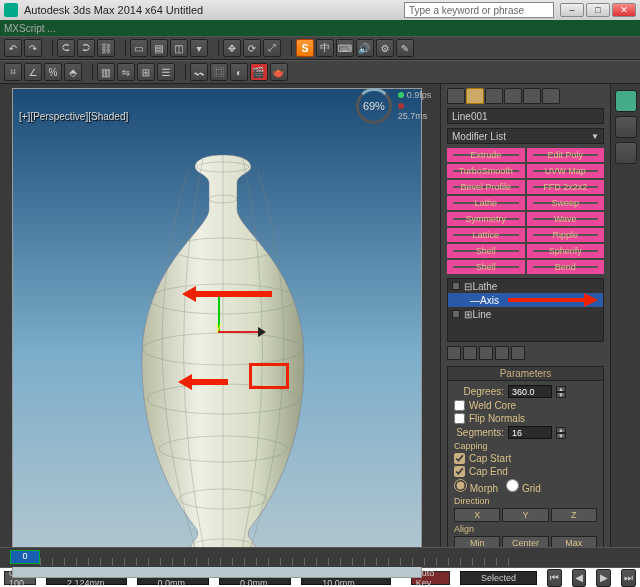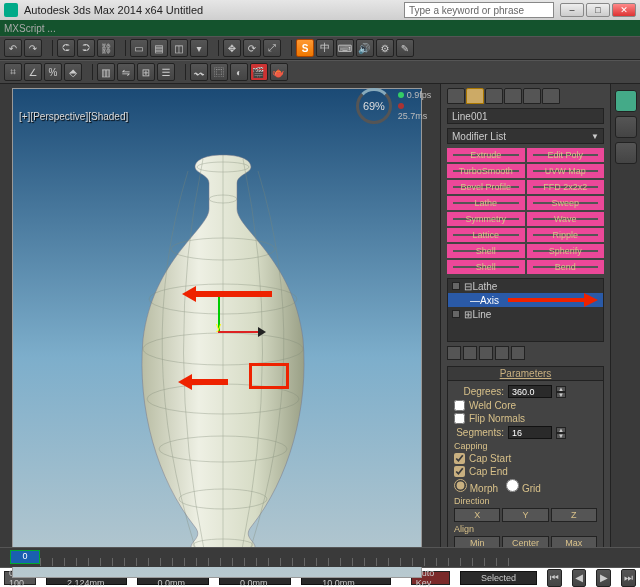--- a/index.html
+++ b/index.html
@@ -51,21 +51,21 @@
 .btn-grid { display:grid; grid-template-columns: 1fr 1fr; gap:2px; margin-bottom:4px; }
 .grid-btn { height:14px; background:#555; border:6px solid #ec4899; color:#d8c18a; font-size:9px; display:flex;align-items:center;justify-content:center; }
 .stack { background:#333; border:1px solid #222; height:64px; margin-bottom:4px; }
 .stack-row{ height:14px; padding:0 4px; display:flex; align-items:center; color:#ccc;}
 .stack-row.sel{ background:#2a5aa8; color:#fff;}
 .stack-row .b{ width:8px;height:8px;background:#666;border:1px solid #222;margin-right:4px;}
 .stack-icons{ display:flex; gap:2px; margin-bottom:6px;}
 .stack-icons .si{ width:14px;height:14px;background:#555;border:1px solid #222;}
 
 .rollout { border:1px solid #222; margin-bottom:4px; background:#434343; }
-.rollout-hdr{ background:#3a3a3a; color:#c9b080; text-align:center; font-size:10px; padding:1px 0; border-bottom:1px solid #222;text-decoration:underline;}
+.rollout-hdr{ background:#3a3a3a; color:#c9b080; text-align:center; font-size:10px; padding:1px 0; border-bottom:1px solid #222;}
 .rollout-body{ padding:4px 6px; }
 .param-row{ display:flex; align-items:center; margin-bottom:2px; gap:4px;}
 .param-row label{ color:#d8c18a; flex:0 0 50px; text-align:right;}
 .spin { width:44px; height:13px; background:#2a2a2a; border:1px solid #111; color:#fff; display:flex;align-items:center;padding:0 3px;font-size:9px;}
 .spin-btns{ width:10px; display:flex; flex-direction:column;}
 .spin-btns div{ height:6px; background:#555; border:1px solid #222; font-size:6px; line-height:4px; text-align:center;}
 .chk{ display:flex; align-items:center; gap:4px; color:#d8c18a; margin-bottom:2px;}
 .chk input{ width:11px;height:11px; accent-color:#c9b080;}
 .radio-row{display:flex;gap:8px;color:#d8c18a;margin-bottom:2px;}
 .radio-row input{accent-color:#c9b080;}

